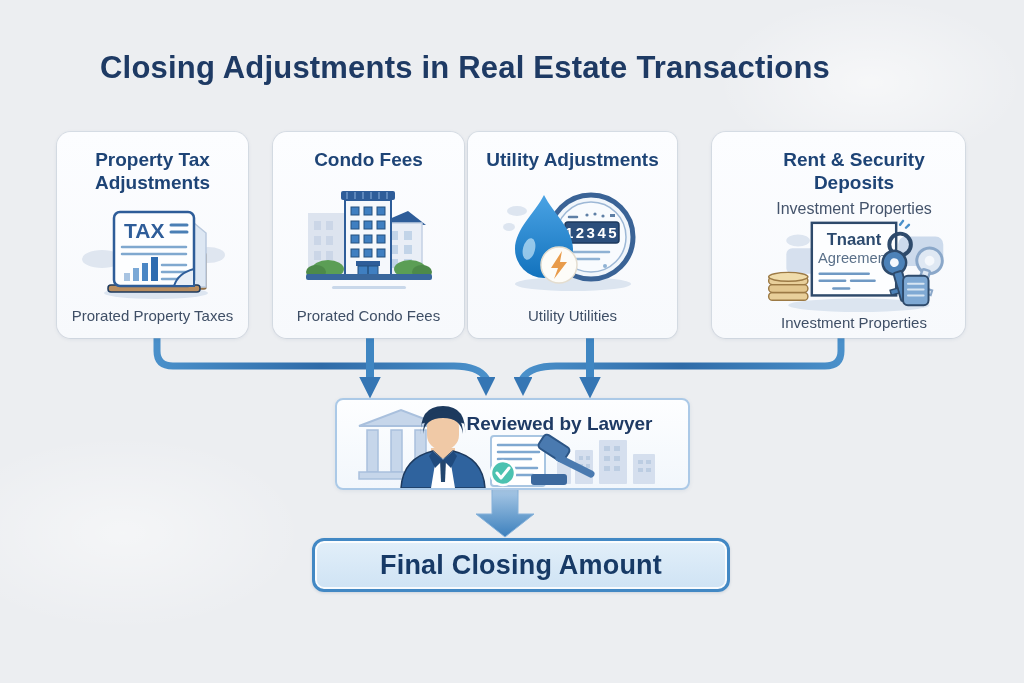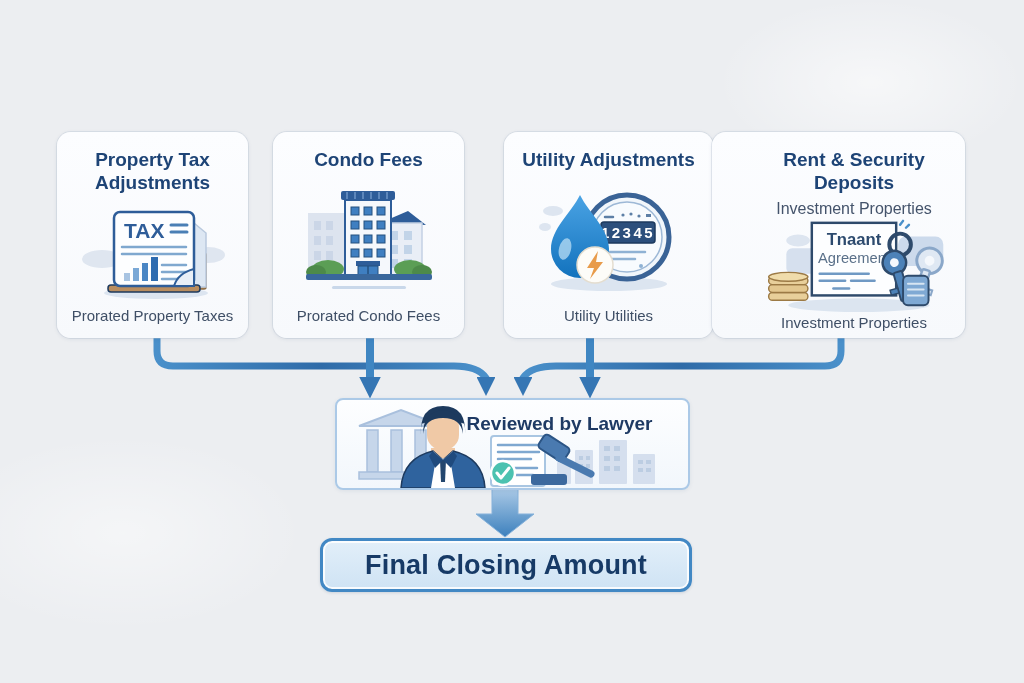--- a/index.html
+++ b/index.html
@@ -31,33 +31,34 @@
     position:absolute;left:335px;top:398px;width:355px;height:92px;box-sizing:border-box;
     border:2px solid #abc9e7;border-radius:8px;
     background:linear-gradient(180deg,#fdfeff 0%,#f2f7fc 100%);
     box-shadow:0 1px 4px rgba(30,58,100,.08);overflow:hidden;
   }
   .review-label{
     position:absolute;left:120px;top:13px;width:205px;text-align:center;
     font-size:19px;font-weight:bold;color:#1e3a64;
   }
   .final-box{
-    position:absolute;left:320px;top:538px;width:372px;height:54px;box-sizing:border-box;
+    position:absolute;left:312px;top:538px;width:418px;height:54px;box-sizing:border-box;
     border:3px solid #4288c4;border-radius:12px;
     background:linear-gradient(180deg,#e2eff9 0%,#cfe3f4 100%);
     box-shadow:inset 0 0 0 2px rgba(255,255,255,.85), 0 1px 3px rgba(30,58,100,.15);
     display:flex;align-items:center;justify-content:center;
   }
   .final-label{font-size:27px;font-weight:bold;color:#173a66;letter-spacing:.2px;}
 </style>
 </head>
 <body>
 
 <div class="stage">
 
+  <h1 class="title">Closing Adjustments in Real Estate Transactions</h1>
 
   <svg class="arrows" width="1024" height="683" viewBox="0 0 1024 683">
     <defs>
       <marker id="ah" viewBox="0 0 10 10" refX="1" refY="5" markerWidth="2.7" markerHeight="2.7" orient="auto">
         <path d="M0,0 L10,5 L0,10 Z" fill="#3576b4"></path>
       </marker>
       <linearGradient id="bigArrow" x1="0" y1="0" x2="0" y2="1">
         <stop offset="0" stop-color="#aac9e6"></stop>
         <stop offset="1" stop-color="#3c80bd"></stop>
       </linearGradient>
@@ -163,21 +164,21 @@
           <ellipse cx="116" cy="86" rx="16" ry="9" fill="#5b9e55"></ellipse>
           <ellipse cx="128" cy="89" rx="10" ry="7" fill="#4d8a49"></ellipse>
         </g>
         <rect x="12" y="91" width="126" height="6" rx="2" fill="#39679c"></rect>
         <rect x="38" y="103" width="74" height="3" rx="1.5" fill="#c9d8ea"></rect>
       </svg>
     </div>
     <div class="card-caption">Prorated Condo Fees</div>
   </div>
 
-  <div class="card" style="left:504px;width:209px;">
+  <div class="card" style="left:468px;width:209px;border-radius:11px;">
     <div class="card-title">Utility Adjustments</div>
     <div class="card-icon">
       <svg width="160" height="112" viewBox="0 0 160 112">
         <defs>
           <linearGradient id="dropG" x1="0" y1="0" x2="0" y2="1">
             <stop offset="0" stop-color="#4aa3e4"></stop>
             <stop offset="1" stop-color="#1272bd"></stop>
           </linearGradient>
         </defs>
         <ellipse cx="24" cy="28" rx="10" ry="5" fill="#dde5f0"></ellipse>

